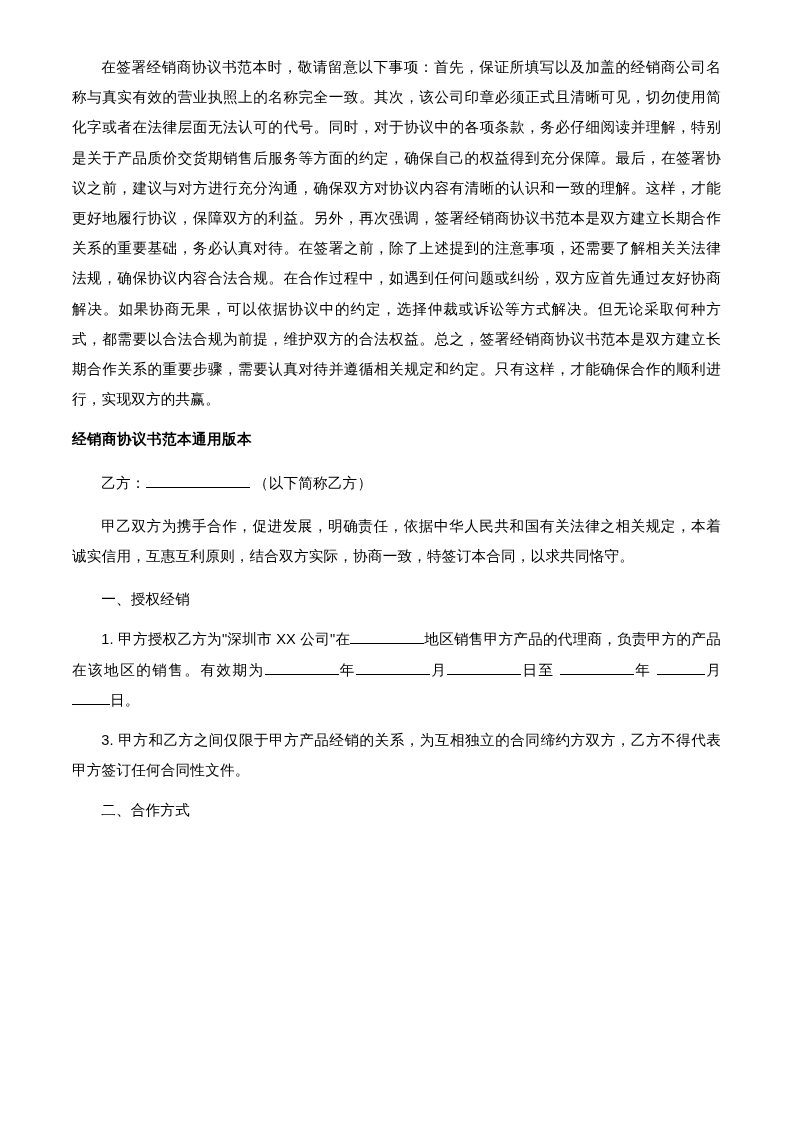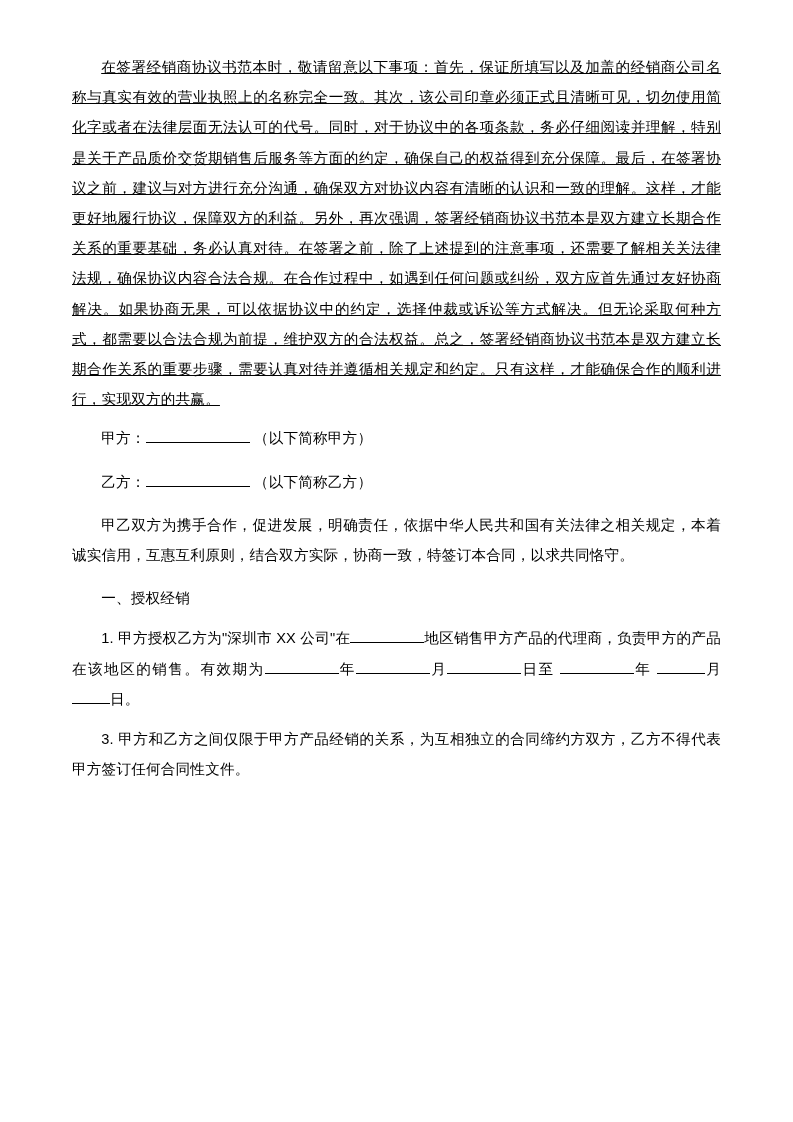--- a/index.html
+++ b/index.html
@@ -30,21 +30,20 @@
   }
   p {
     margin: 0;
   }
   .para {
     text-indent: 2em;
     margin-bottom: 2px;
   }
   .intro {
     margin-bottom: 4px;
-    text-decoration: underline;
   }
   .heading {
     font-weight: bold;
     font-size: 14.6px;
     line-height: 2.07;
     margin: 10px 0 8px 0;
     text-indent: 0;
     letter-spacing: 0.4px;
   }
   .blank-line {
@@ -73,39 +72,37 @@
   }
 </style>
 </head>
 <body>
 
 <div class="page">
   <div class="doc-body">
 
     <p class="para intro">在签署经销商协议书范本时，敬请留意以下事项：首先，保证所填写以及加盖的经销商公司名称与真实有效的营业执照上的名称完全一致。其次，该公司印章必须正式且清晰可见，切勿使用简化字或者在法律层面无法认可的代号。同时，对于协议中的各项条款，务必仔细阅读并理解，特别是关于产品质价交货期销售后服务等方面的约定，确保自己的权益得到充分保障。最后，在签署协议之前，建议与对方进行充分沟通，确保双方对协议内容有清晰的认识和一致的理解。这样，才能更好地履行协议，保障双方的利益。另外，再次强调，签署经销商协议书范本是双方建立长期合作关系的重要基础，务必认真对待。在签署之前，除了上述提到的注意事项，还需要了解相关关法律法规，确保协议内容合法合规。在合作过程中，如遇到任何问题或纠纷，双方应首先通过友好协商解决。如果协商无果，可以依据协议中的约定，选择仲裁或诉讼等方式解决。但无论采取何种方式，都需要以合法合规为前提，维护双方的合法权益。总之，签署经销商协议书范本是双方建立长期合作关系的重要步骤，需要认真对待并遵循相关规定和约定。只有这样，才能确保合作的顺利进行，实现双方的共赢。</p>
 
+    <p class="heading">经销商协议书范本通用版本</p>
 
-    <p class="blank-line">
-      <span>甲方：</span><span class="u u-long"></span>
-      <span>（以下简称甲方）</span>
-    </p>
 
     <p class="blank-line spaced">
       <span>乙方：</span><span class="u u-long"></span>
       <span>（以下简称乙方）</span>
     </p>
 
     <p class="para spaced">甲乙双方为携手合作，促进发展，明确责任，依据中华人民共和国有关法律之相关规定，本着诚实信用，互惠互利原则，结合双方实际，协商一致，特签订本合同，以求共同恪守。</p>
 
     <p class="section-title">一、授权经销</p>
 
     <p class="item">
       <span>1. 甲方授权乙方为"深圳市 XX 公司"在</span><span class="u u-mid"></span><span>地区销售甲方产品的代理商，负责甲方的产品在该地区的销售。有效期为</span><span class="u u-mid"></span><span>年</span><span class="u u-mid"></span><span>月</span><span class="u u-mid"></span><span>日至</span> <span class="u u-mid"></span><span>年</span> <span class="u u-short"></span><span>月</span><span class="u u-xshort"></span><span>日。</span>
     </p>
 
 
     <p class="item">3. 甲方和乙方之间仅限于甲方产品经销的关系，为互相独立的合同缔约方双方，乙方不得代表甲方签订任何合同性文件。</p>
 
+    <p class="section-title">二、合作方式</p>
 
 
 
   </div>
 </div>
 
 </body></html>

